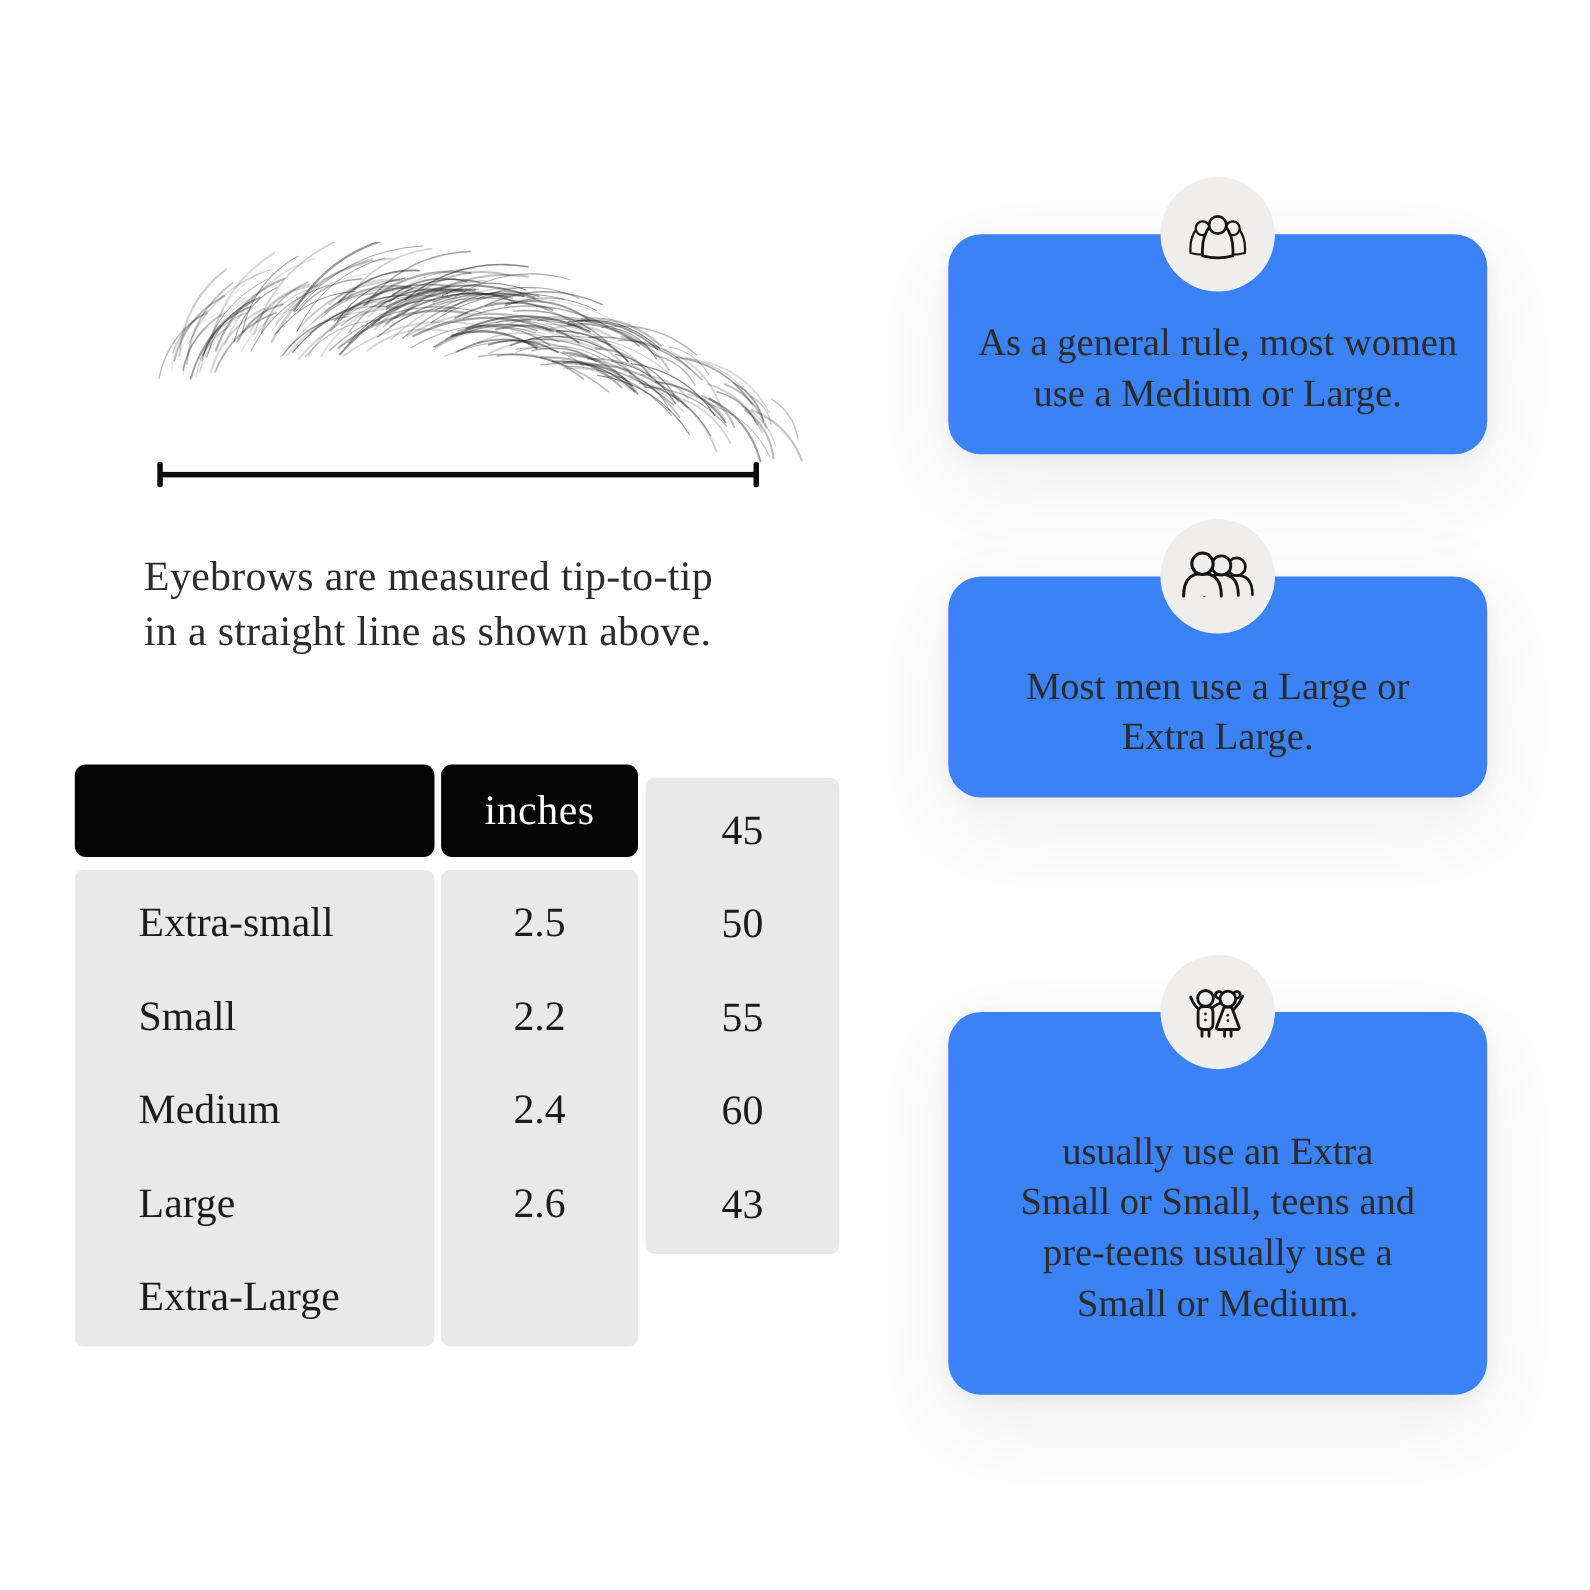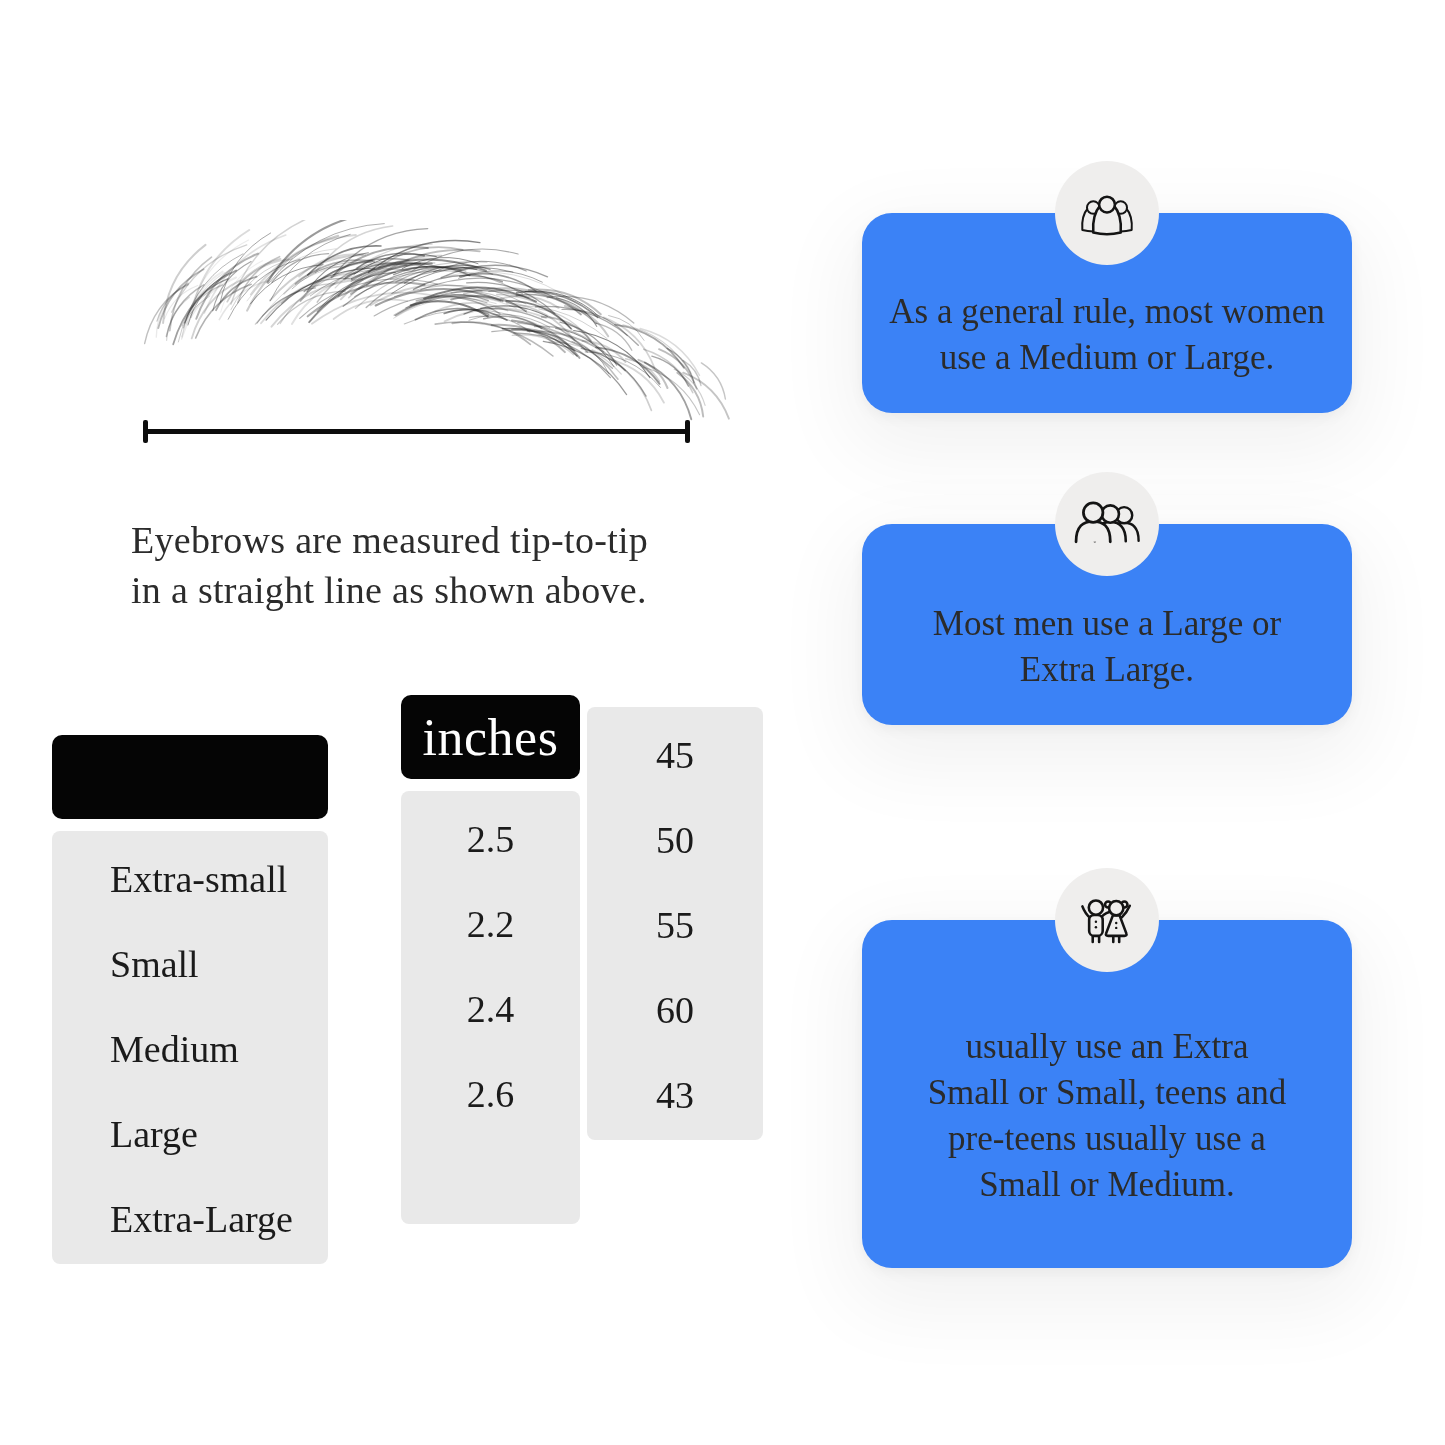--- a/index.html
+++ b/index.html
@@ -6,27 +6,27 @@
   #stage{
     position:relative;width:1445px;height:1445px;background:#ffffff;overflow:hidden;
     font-family:"Liberation Serif","DejaVu Serif",serif;color:#1b1b1b;
   }
   
   #brow-svg{position:absolute;left:95px;top:220px;width:660px;height:212px;}
   .mline{position:absolute;left:145px;top:429px;width:543px;height:5px;background:#0d0d0d;}
   .mline::before,.mline::after{content:"";position:absolute;top:-9px;width:5px;height:23px;background:#0d0d0d;border-radius:2px;}
   .mline::before{left:-2px;}
   .mline::after{right:-2px;}
-  .caption{position:absolute;left:131px;top:515px;width:640px;font-size:38px;line-height:50px;color:#2c2c2c;letter-spacing:0.3px;}
+  .caption{position:absolute;left:131px;top:499px;width:640px;font-size:38px;line-height:50px;color:#2c2c2c;letter-spacing:0.3px;}
   
   .tcol{position:absolute;top:695px;}
-  #col-size{left:52px;width:276px;margin-top:40px;}
+  #col-size{left:68px;width:327px;}
   #col-inches{left:401px;width:179px;}
   #col-mm{left:587px;width:176px;}
-  .th{height:84px;background:#050505;border-radius:10px;color:#ffffff;display:flex;align-items:center;justify-content:center;font-size:52px;letter-spacing:0.5px;}
+  .th{height:84px;background:#050505;border-radius:10px;color:#ffffff;display:flex;align-items:center;justify-content:center;font-size:38px;letter-spacing:0.5px;}
   .tb{margin-top:12px;height:433px;background:#e9e9e9;border-radius:8px;padding-top:5px;box-sizing:border-box;}
   .cell{height:85px;display:flex;align-items:center;font-size:38px;color:#1b1b1b;}
   .cell.lbl{justify-content:flex-start;padding-left:58px;}
   .cell.num{justify-content:center;}
   
   .card{position:absolute;left:862px;width:490px;background:#3b82f6;border-radius:30px;
         box-shadow:0 4px 14px rgba(0,0,0,0.05), 0 26px 80px 14px rgba(0,0,0,0.055);
         display:flex;flex-direction:column;align-items:center;justify-content:center;
         padding-top:44px;box-sizing:border-box;}
   #card-women{top:213px;height:200px;}

